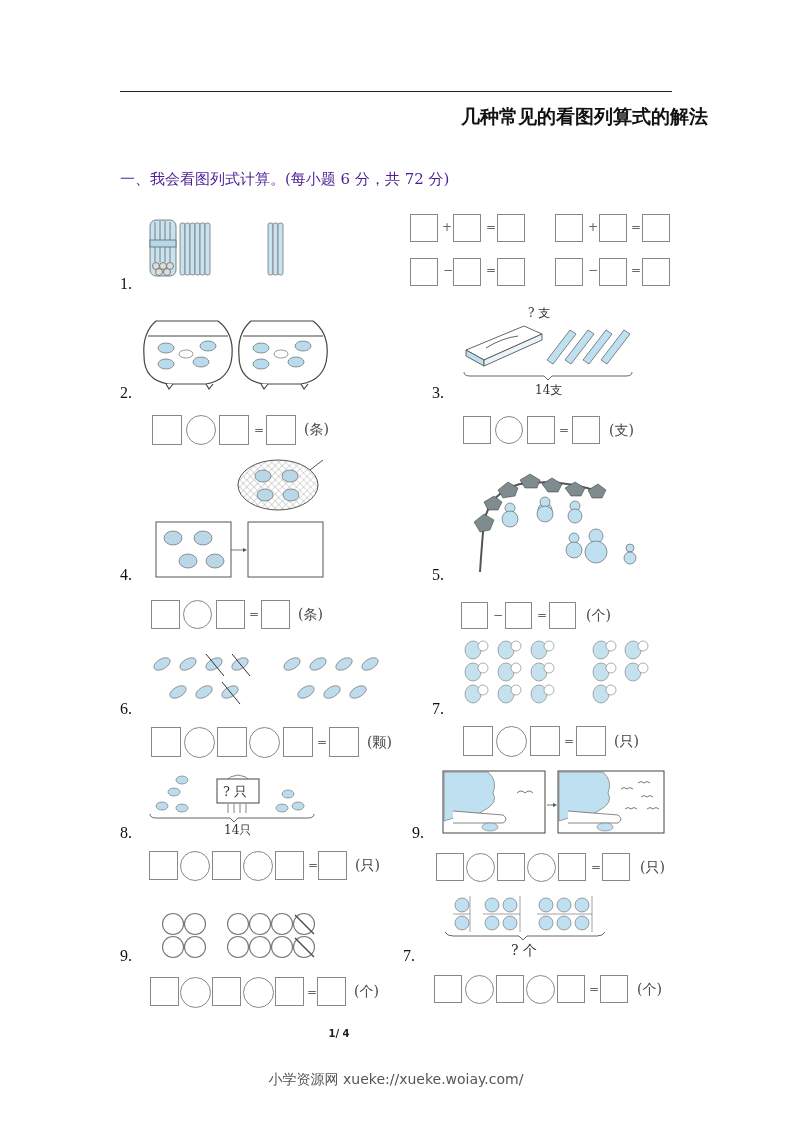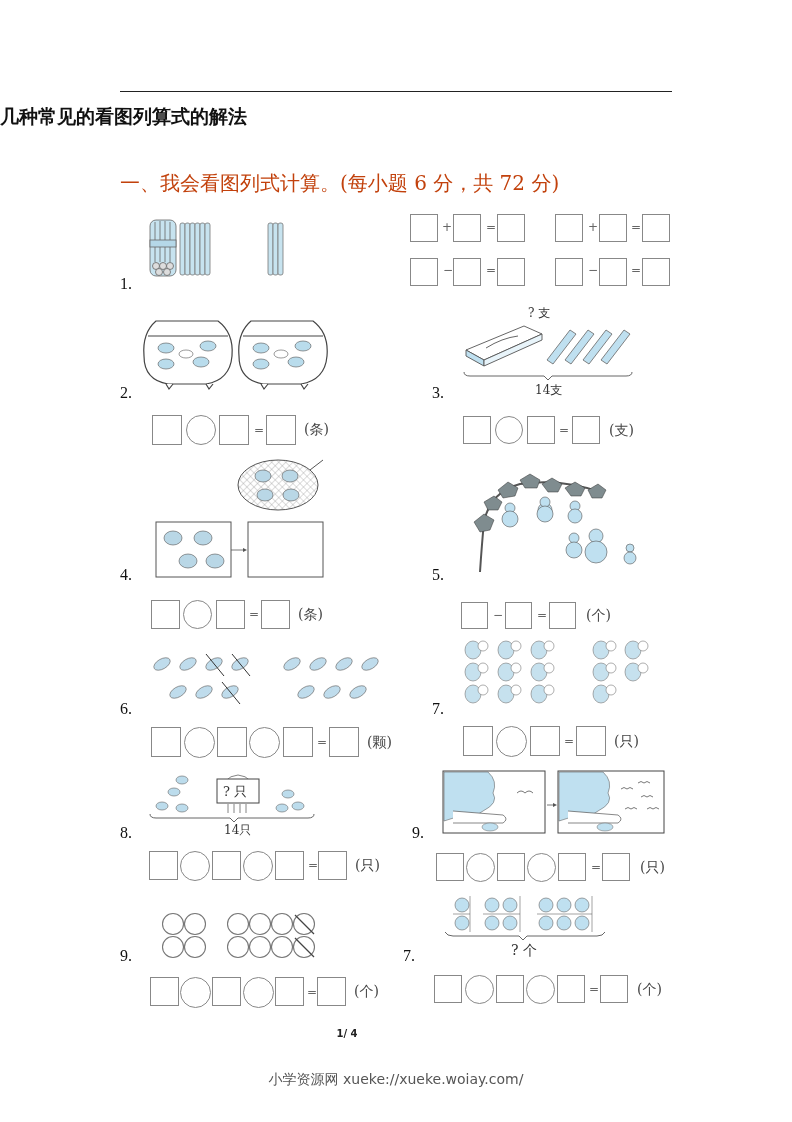--- a/index.html
+++ b/index.html
@@ -1,29 +1,29 @@
 <!DOCTYPE html>
 <html><head>
 <meta charset="utf-8">
 <style>
   html, body { margin: 0; padding: 0; background: #ffffff; }
   body { width: 792px; height: 1122px; position: relative; overflow: hidden;
          font-family: "DejaVu Serif", "Liberation Serif", serif; color: #222; }
   .abs { position: absolute; }
   .hr { left: 120px; top: 91px; width: 552px; height: 1px; background: #222; }
-  .title { left: 0; width: 708px; top: 104px; text-align: left;
+  .title { left: 0; width: 708px; top: 104px; text-align: right;
            font-family: "DejaVu Sans", "Liberation Sans", sans-serif; font-weight: bold; font-size: 19px; color: #111; }
-  .section { left: 120px; top: 170px; font-size: 20px; color: #c2410c; }
+  .section { left: 120px; top: 170px; font-size: 15px; color: #4c1d95; }
   .qnum { font-family: "Liberation Serif", "DejaVu Serif", serif; font-size: 16px; color: #111; }
   .box { position: absolute; border: 1.5px solid #888; background: #fff; box-sizing: border-box; }
   .circ { position: absolute; border: 1.3px solid #888; border-radius: 50%; background: #fff; box-sizing: border-box; }
   .op { position: absolute; font-family: "DejaVu Sans", sans-serif; font-size: 12px; color: #666; }
   .unit { position: absolute; font-size: 14px; color: #444; }
   .small { position: absolute; font-size: 12px; color: #333; }
-  .pagenum { left: 12px; width: 670px; top: 1028px; text-align: center;
+  .pagenum { left: 4px; width: 670px; top: 1028px; text-align: center;
              font-family: "DejaVu Sans", sans-serif; font-weight: bold; font-size: 10px; color: #222; }
   .footer { left: 0; width: 792px; top: 1071px; text-align: center;
             font-family: "DejaVu Sans", sans-serif; font-size: 14px; color: #555; }
   svg { position: absolute; overflow: visible; }
 </style>
 </head>
 <body>
 
 <div class="abs hr"></div>
 <div class="abs title">几种常见的看图列算式的解法</div>

